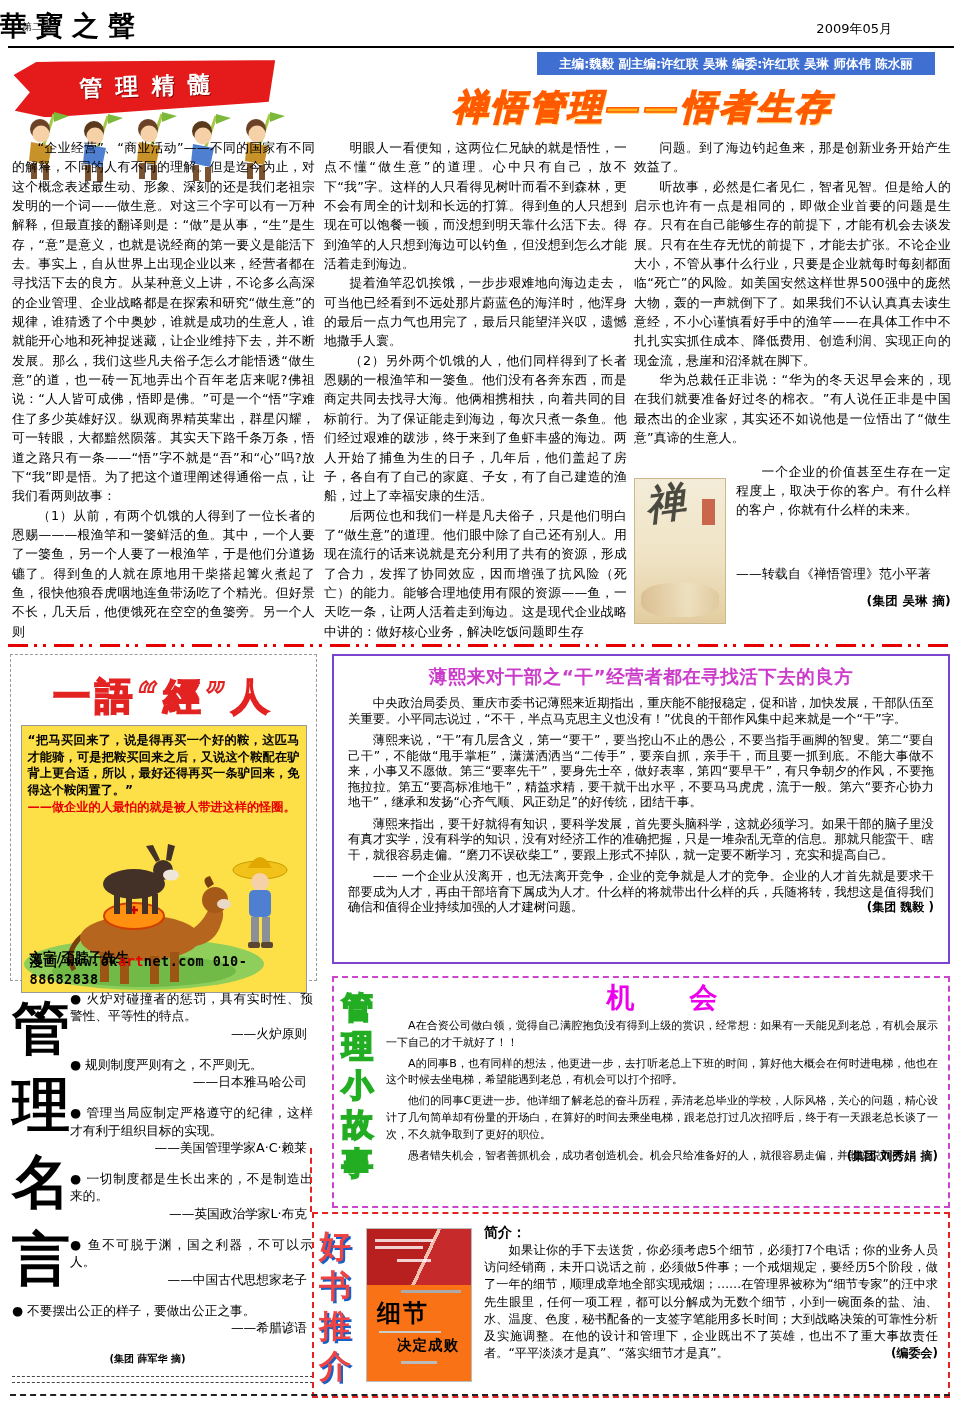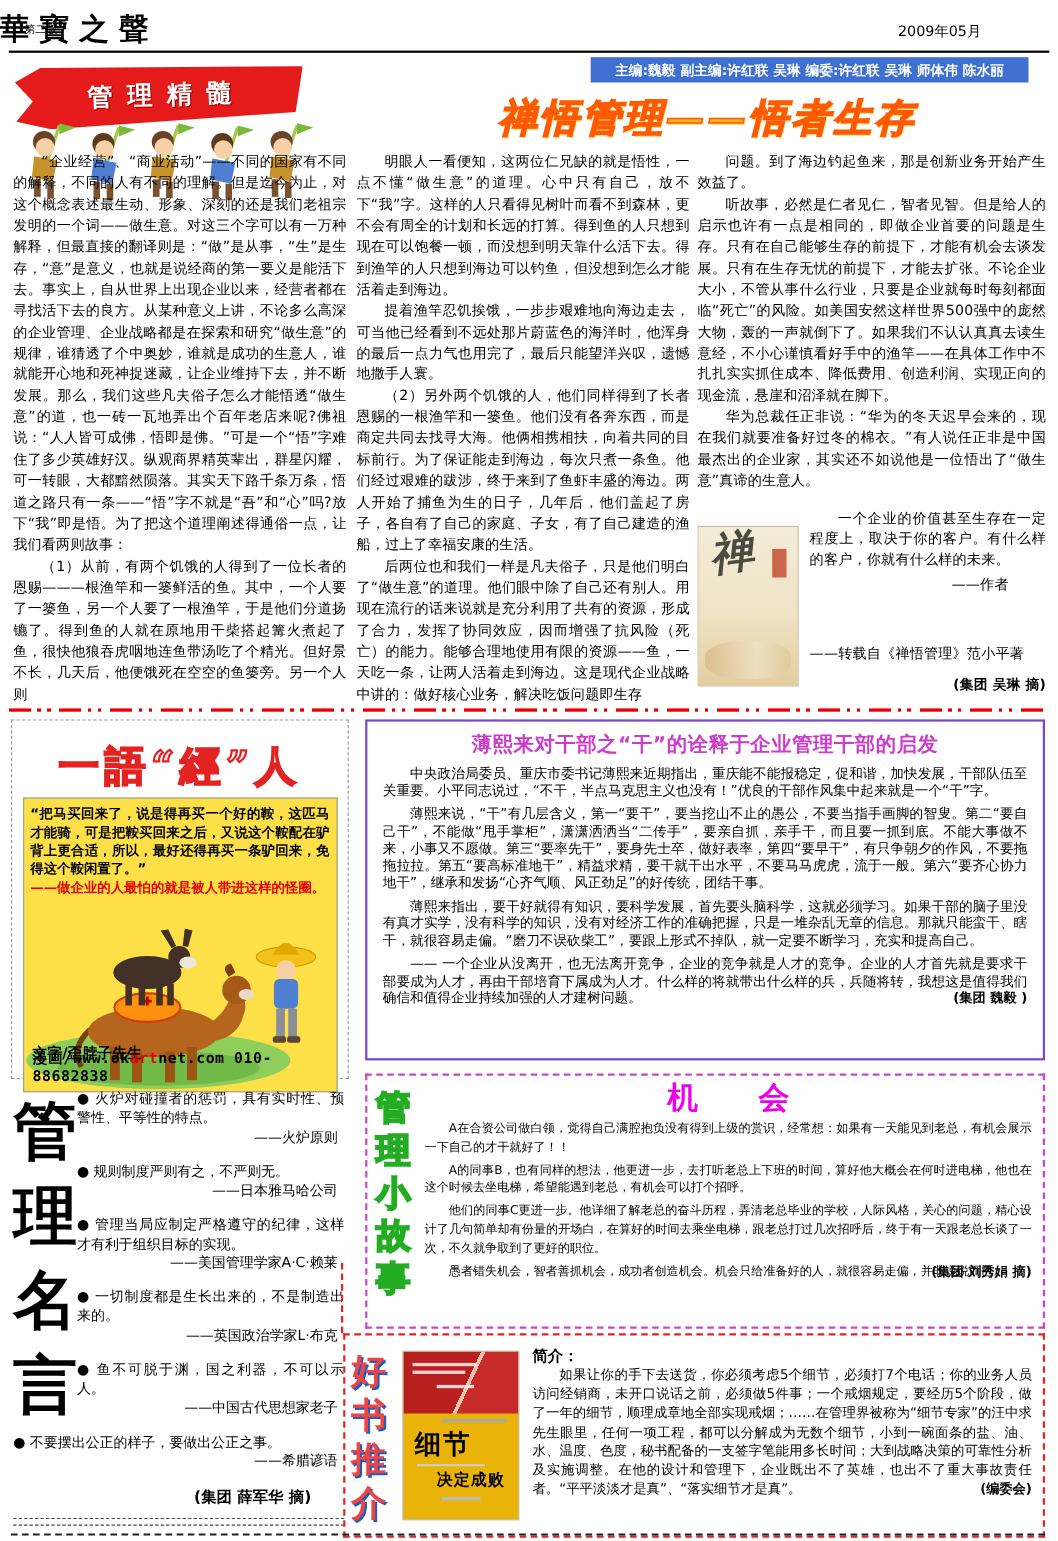--- a/index.html
+++ b/index.html
@@ -86,21 +86,21 @@
   .boxilai p { font-size:12.4px; line-height:15.5px; text-align:justify;
     text-indent:2em; margin-top:6px; }
   .boxilai-credit { text-align:right; font-weight:bold; font-size:12px; margin-top:-15.5px; }
 
   
   .mingyan { left:12px; top:990px; width:301px; height:372px; }
   .mingyan-chars { float:left; width:58px; font-size:58px; font-weight:900; line-height:77px;
     font-family:"DejaVu Serif","Liberation Serif",serif; word-break:break-all; }
   .mquote { font-size:12.7px; line-height:17.4px; text-align:justify; }
   .mauthor { text-align:right; font-size:12.7px; margin:1px 6px 13px 0; }
-  .mingyan-credit { clear:both; text-align:right; font-weight:bold; font-size:14px;
+  .mingyan-credit { clear:both; text-align:center; font-weight:bold; font-size:10px;
     padding-right:30px; margin-top:15px; }
   .double-dash { margin-top:10px; height:7px;
     border-top:1.5px dashed #444; border-bottom:1.5px dashed #444; }
 
   
   .story { left:332px; top:976px; width:618px; height:232px;
     border:2px dashed #cc44cc; padding:4px 10px 4px 52px; overflow:hidden; }
   .story-vtitle { position:absolute; left:8px; top:10px; width:38px; font-size:31px;
     line-height:39px; font-weight:900; word-break:break-all;
     color:#f2fff2; -webkit-text-stroke:2px #23ad23; }
@@ -110,21 +110,21 @@
     text-indent:2em; margin-top:4px; }
   .story-credit { text-align:right; font-weight:bold; font-size:12px; margin-top:-16.8px; }
 
   
   .bookbox { left:312px; top:1212px; width:638px; height:186px;
     border:2px dashed #e62222; overflow:hidden; }
   .book-vtitle { position:absolute; left:5px; top:12px; width:40px; font-size:32px;
     line-height:40px; font-weight:900; word-break:break-all;
     color:#ef4444; text-shadow:2px 2px 0 #1660c8; }
   .cover { position:absolute; left:52px; top:14px; width:106px; height:154px;
-    border:1px solid #bbb; background:#eab308; }
+    border:1px solid #bbb; background:#f97316; }
   .cover-top { height:56px;
     background:linear-gradient(115deg,#b81f1f 0 54%,#f0c0b0 54% 57%,#c62a2a 57% 100%); position:relative; }
   .cover-top i { position:absolute; left:8px; height:3px; background:#ffffffcc; display:block; }
   .cover-author-bar { margin:5px 10px 0 34px; height:3px; background:#aaa; }
   .cover-t1 { padding:4px 0 0 10px; font-size:24px; font-weight:900; letter-spacing:2px; }
   .cover-sub-bar { margin:2px 30px 0 12px; height:2px; background:#ccc; }
   .cover-t2 { padding:3px 0 0 30px; font-size:14.5px; font-weight:bold; letter-spacing:1px; }
   .cover-imprint { margin:6px 34px 0; height:3px; background:#bbb; }
   .book-intro { position:absolute; left:170px; top:8px; right:10px; }
   .intro-label { font-size:14px; font-weight:900; }
@@ -214,21 +214,20 @@
   <p>问题。到了海边钓起鱼来，那是创新业务开始产生效益了。</p>
   <p>听故事，必然是仁者见仁，智者见智。但是给人的启示也许有一点是相同的，即做企业首要的问题是生存。只有在自己能够生存的前提下，才能有机会去谈发展。只有在生存无忧的前提下，才能去扩张。不论企业大小，不管从事什么行业，只要是企业就每时每刻都面临“死亡”的风险。如美国安然这样世界500强中的庞然大物，轰的一声就倒下了。如果我们不认认真真去读生意经，不小心谨慎看好手中的渔竿——在具体工作中不扎扎实实抓住成本、降低费用、创造利润、实现正向的现金流，悬崖和沼泽就在脚下。</p>
   <p>华为总裁任正非说：“华为的冬天迟早会来的，现在我们就要准备好过冬的棉衣。”有人说任正非是中国最杰出的企业家，其实还不如说他是一位悟出了“做生意”真谛的生意人。</p>
   <div class="quote-block">
     <span class="zen-book">
       <i class="zen-char">禅</i>
       <i class="seal"></i>
       <i class="blot"></i>
     </span>
     <div class="quote-text">一个企业的价值甚至生存在一定程度上，取决于你的客户。有什么样的客户，你就有什么样的未来。</div>
-    <div class="author-line">——作者</div>
     <div class="spacer44"></div>
     <div class="source-line">——转载自《禅悟管理》范小平著</div>
     <div class="credit-line">(集团 吴琳 摘)</div>
   </div>
 </div>
 
 <div class="abs divider-red"></div>
 
 <div class="abs yiyu">
   <div class="yiyu-title">一語“經”人</div>
@@ -267,21 +266,21 @@
       <rect x="240" y="73" width="8" height="26" fill="#8a8f98"></rect>
       <rect x="226" y="98" width="12" height="6" rx="2" fill="#5a4632"></rect>
       <rect x="239" y="98" width="12" height="6" rx="2" fill="#5a4632"></rect>
     </svg>
     <div class="yiyu-credit1">文字/歪脖子先生</div>
     <div class="yiyu-credit2"><span>漫画/www.ok</span><span class="art-red">art</span><span>net.com  010-88682838</span></div>
   </div>
 </div>
 
 <div class="abs boxilai">
-  <div class="boxilai-title">薄熙来对干部之“干”的诠释于企业管理干部的启发</div>
+  <div class="boxilai-title">薄熙来对干部之“干”经营者都在寻找活下去的良方</div>
   <p>中央政治局委员、重庆市委书记薄熙来近期指出，重庆能不能报稳定，促和谐，加快发展，干部队伍至关重要。小平同志说过，“不干，半点马克思主义也没有！”优良的干部作风集中起来就是一个“干”字。</p>
   <p>薄熙来说，“干”有几层含义，第一“要干”，要当挖山不止的愚公，不要当指手画脚的智叟。第二“要自己干”，不能做“甩手掌柜”，潇潇洒洒当“二传手”，要亲自抓，亲手干，而且要一抓到底。不能大事做不来，小事又不愿做。第三“要率先干”，要身先士卒，做好表率，第四“要早干”，有只争朝夕的作风，不要拖拖拉拉。第五“要高标准地干”，精益求精，要干就干出水平，不要马马虎虎，流于一般。第六“要齐心协力地干”，继承和发扬“心齐气顺、风正劲足”的好传统，团结干事。</p>
   <p>薄熙来指出，要干好就得有知识，要科学发展，首先要头脑科学，这就必须学习。如果干部的脑子里没有真才实学，没有科学的知识，没有对经济工作的准确把握，只是一堆杂乱无章的信息。那就只能蛮干、瞎干，就很容易走偏。“磨刀不误砍柴工”，要跟上形式不掉队，就一定要不断学习，充实和提高自己。</p>
   <p>—— 一个企业从没离开，也无法离开竞争，企业的竞争就是人才的竞争。企业的人才首先就是要求干部要成为人才，再由干部培育下属成为人才。什么样的将就带出什么样的兵，兵随将转，我想这是值得我们确信和值得企业持续加强的人才建树问题。</p>
   <div class="boxilai-credit">(集团 魏毅 )</div>
 </div>
 
 <div class="abs mingyan">
   <div class="mingyan-chars">管理名言</div>
   <div class="mquote">● 火炉对碰撞者的惩罚，具有实时性、预警性、平等性的特点。</div>

